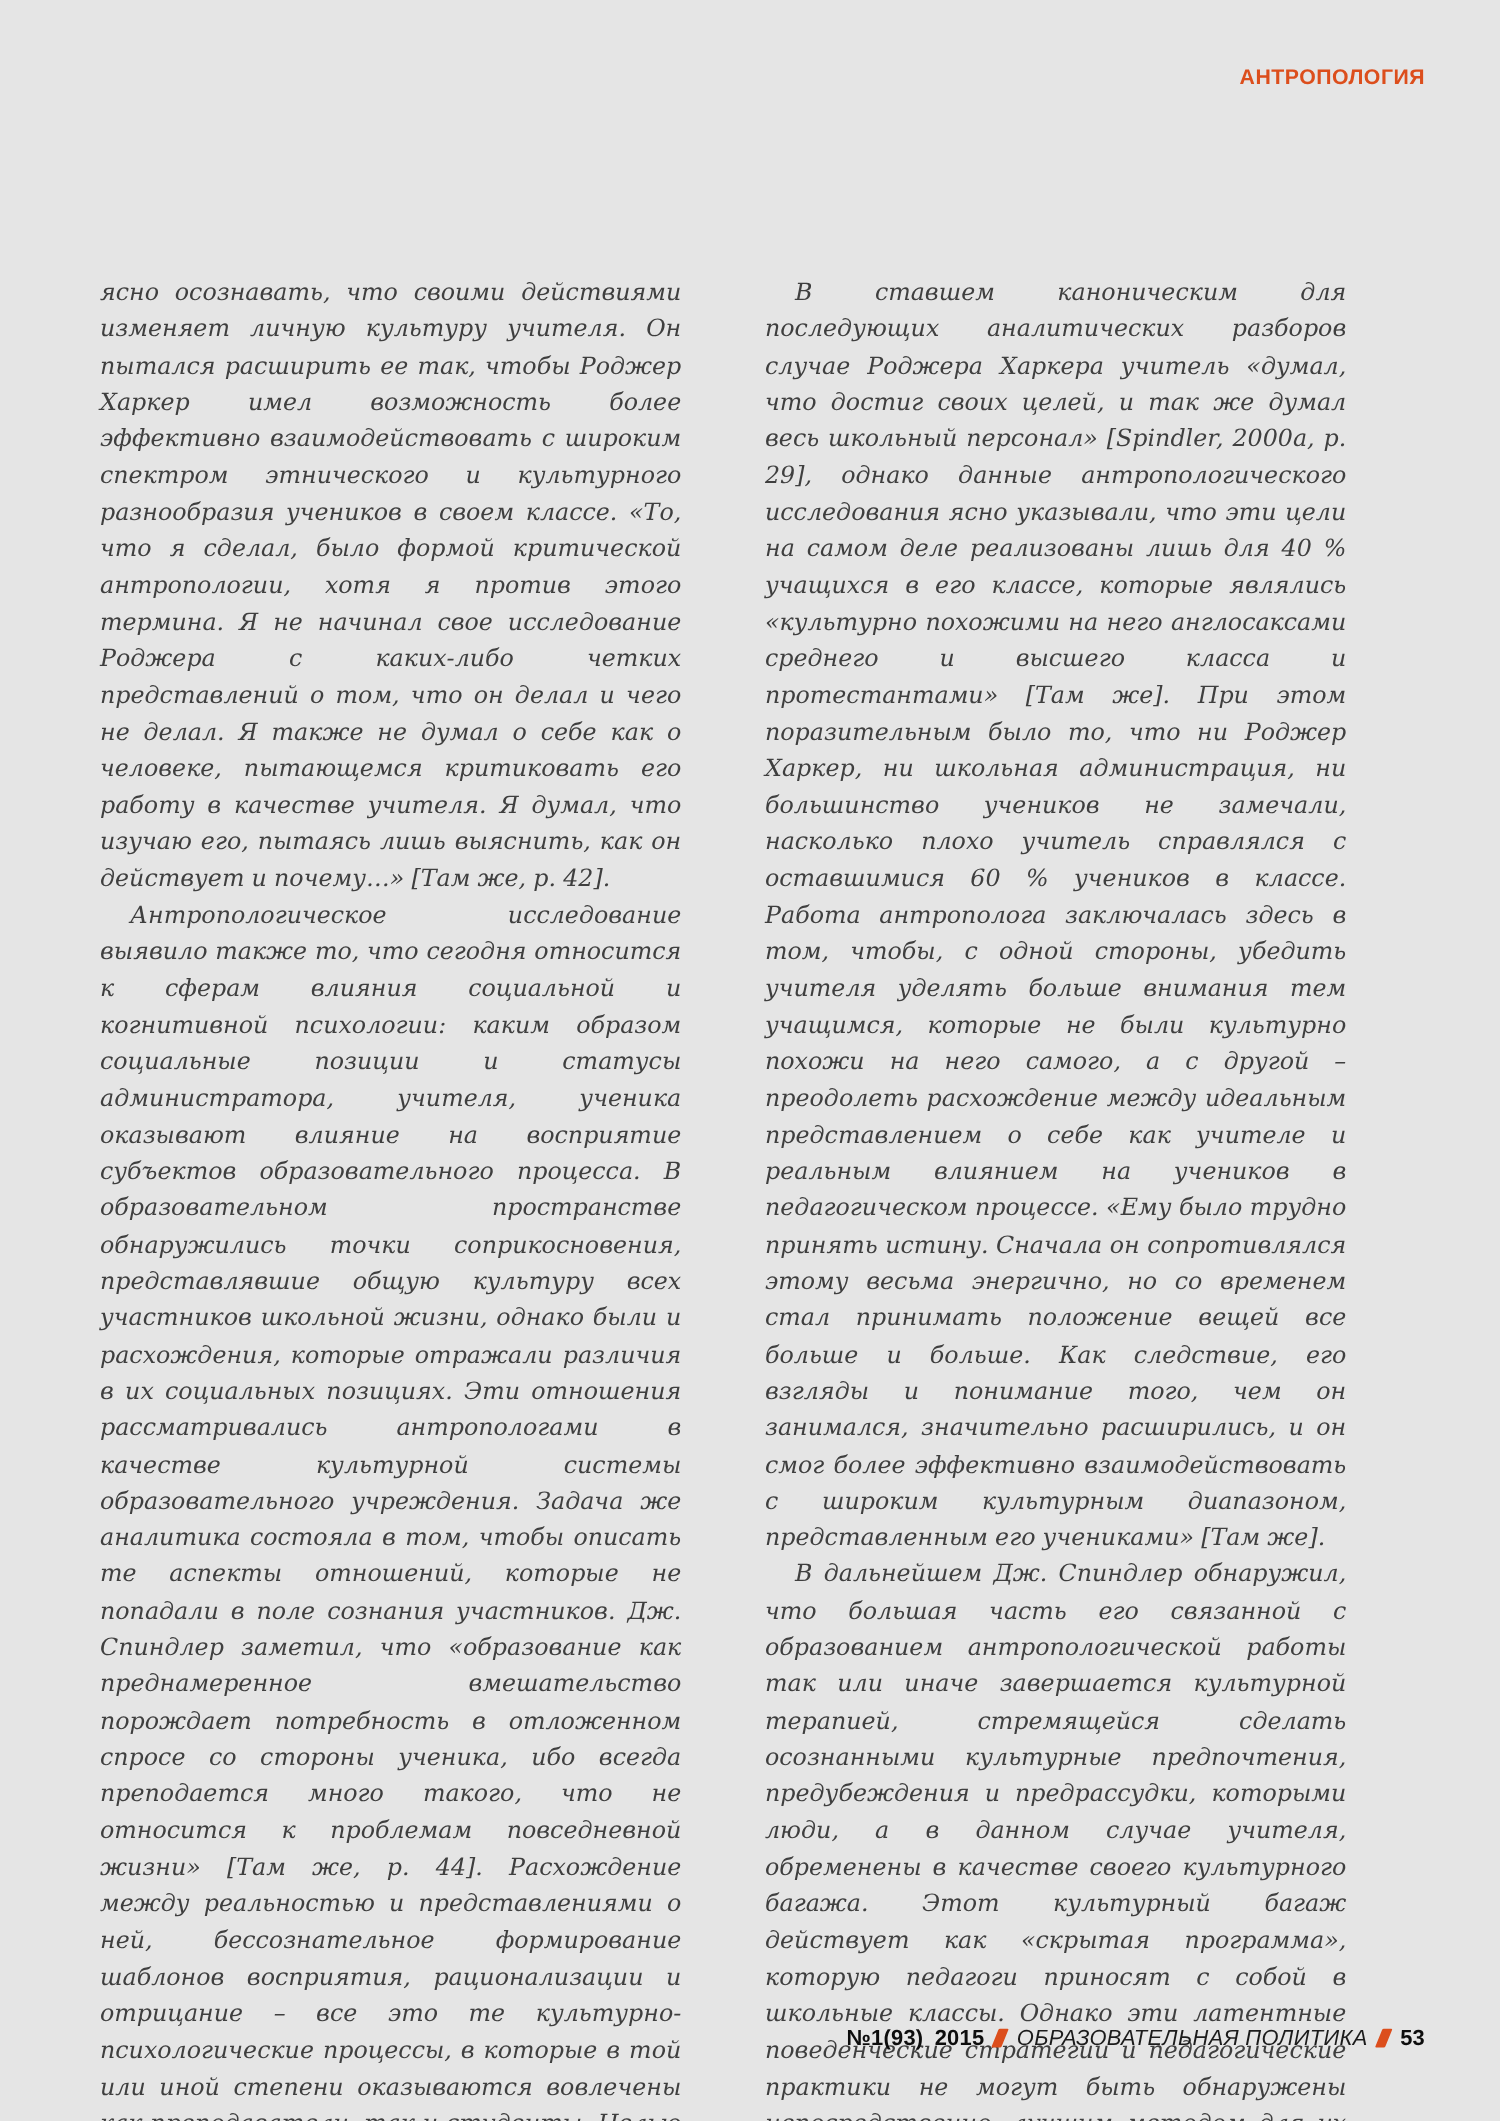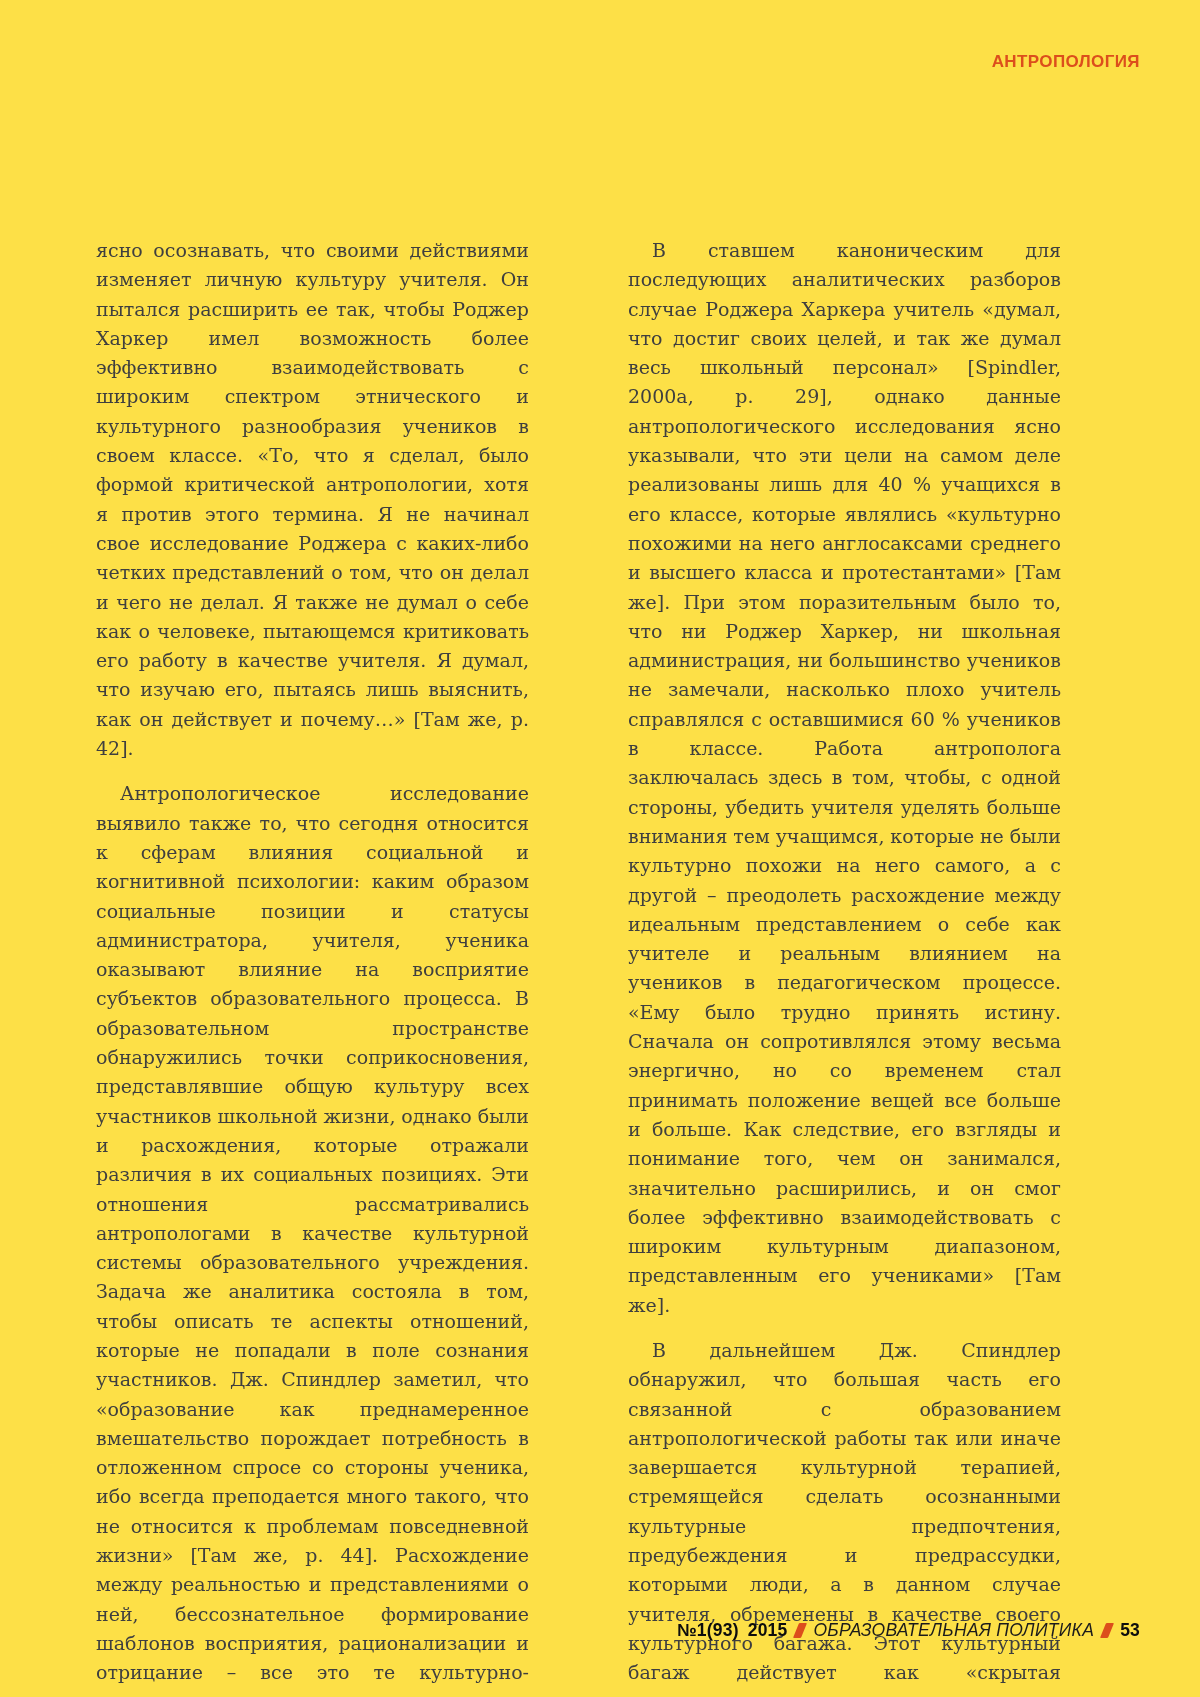--- a/index.html
+++ b/index.html
@@ -1,20 +1,20 @@
 <!DOCTYPE html>
 <html lang="ru" style="--accent: #DC4E1C; --body-text: #3F3F3F; --heading-text: #0D0D0D;"><head>
 <meta charset="utf-8">
 <style>
   html, body { margin: 0; padding: 0; background: #ffffff; }
   .page {
     position: relative;
     width: 1200px;
     height: 1697px;
-    background: #fde047;
+    background: #e5e5e5;
     overflow: hidden;
     font-family: "Liberation Sans", sans-serif;
   }
 
   
   .running-head {
     position: absolute;
     top: 52px;
     right: 60px;
     display: flex;
@@ -39,29 +39,30 @@
   .columns {
     position: absolute;
     top: 220px;
     left: 80px;
     width: 998px;
     display: flex;
     gap: 67px;
   }
   .col { width: 465px; }
   .para {
-    margin: 16px;
+    margin: 0;
     font-family: "DejaVu Serif", serif;
     font-size: 19px;
     line-height: 29.3px;
     color: var(--body-text, #3F3F3F);
     text-align: justify;
     hyphens: auto;
     -webkit-hyphens: auto;
     word-spacing: -0.3px;
+    font-style: italic;
   }
   .para.indent { text-indent: 24px; }
 
   
   .running-foot {
     position: absolute;
     top: 1620px;
     right: 60px;
     display: flex;
     align-items: center;

